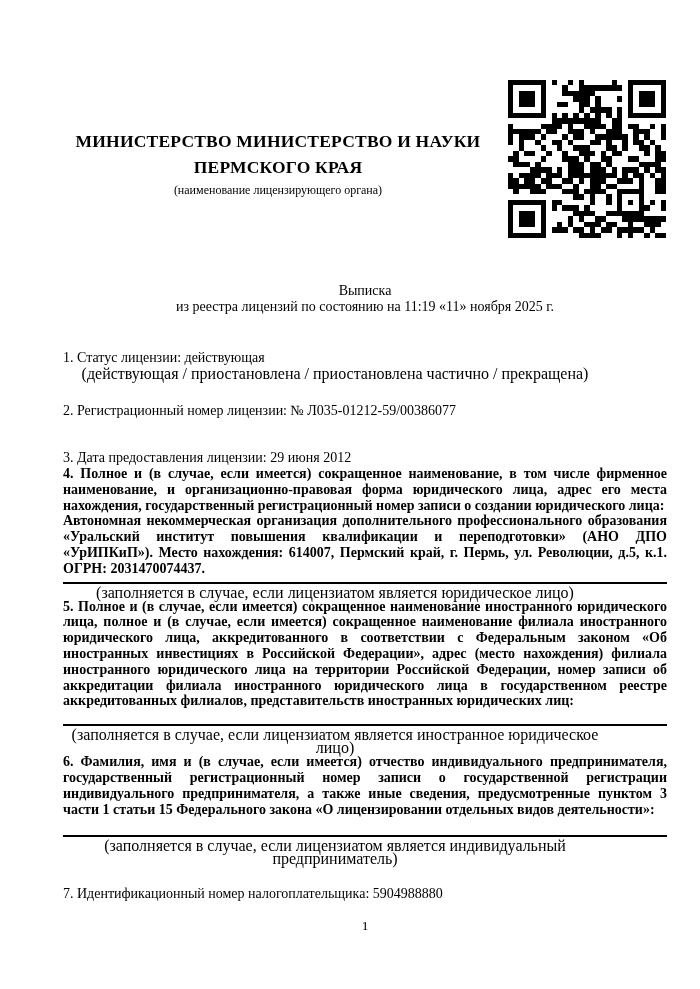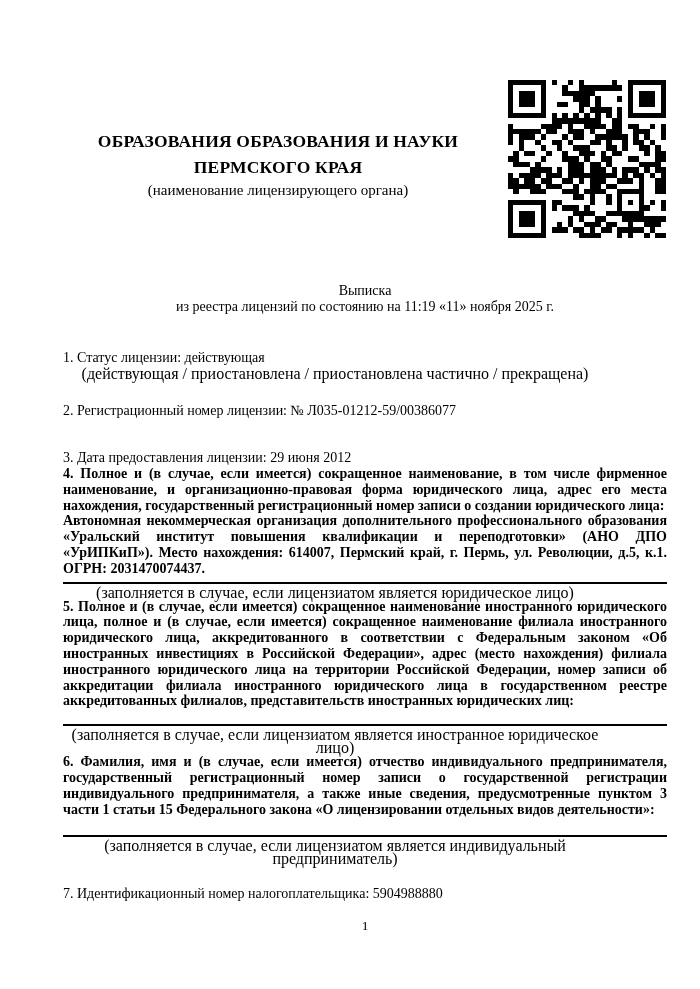--- a/index.html
+++ b/index.html
@@ -20,21 +20,21 @@
     width: 430px;
     text-align: center;
   }
   .authority-name {
     font-weight: bold;
     font-size: 17.5px;
     line-height: 26px;
     letter-spacing: 0.2px;
   }
   .authority-caption {
-    font-size: 15px;
+    font-size: 12px;
     line-height: 13px;
     margin-top: 4px;
   }
   .qr {
     position: absolute;
     left: 508px;
     top: 80px;
     width: 158px;
     height: 158px;
   }
@@ -83,21 +83,21 @@
     margin-top: 16px;
     font-size: 13.5px;
   }
 </style>
 </head>
 <body>
 
 <div class="page">
 
   <div class="authority">
-    <div class="authority-name">ОБРАЗОВАНИЯ ОБРАЗОВАНИЯ И НАУКИ</div>
+    <div class="authority-name">МИНИСТЕРСТВО МИНИСТЕРСТВО И НАУКИ</div>
     <div class="authority-name">ПЕРМСКОГО КРАЯ</div>
     <div class="authority-caption">(наименование лицензирующего органа)</div>
   </div>
 
   <div class="qr" id="qr-box">
       <svg viewBox="0 0 29 29" shape-rendering="crispEdges" fill="#000">
         <rect x="0" y="0" width="1" height="1"></rect>
         <rect x="1" y="0" width="1" height="1"></rect>
         <rect x="2" y="0" width="1" height="1"></rect>
         <rect x="3" y="0" width="1" height="1"></rect>

